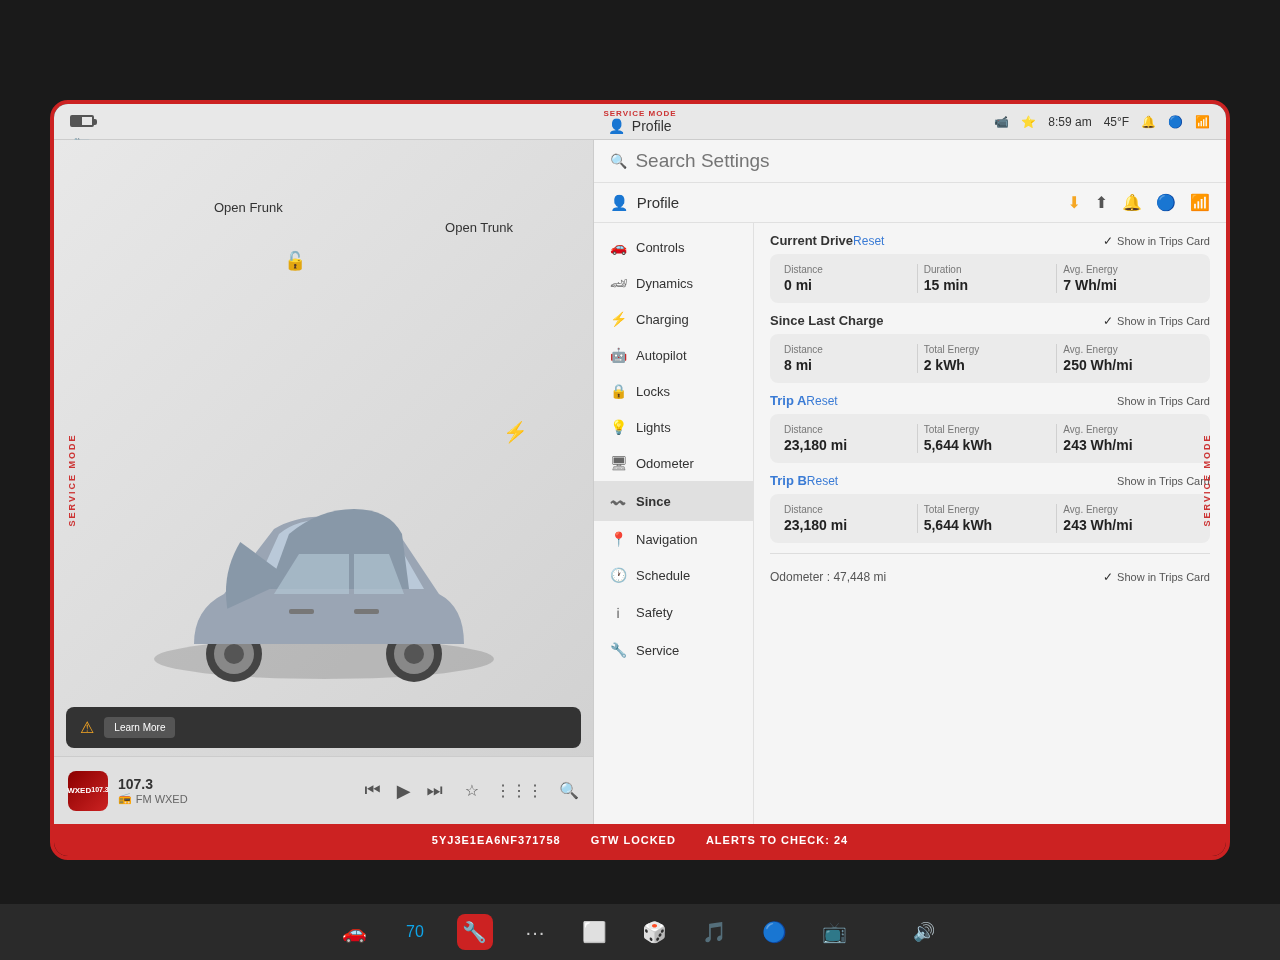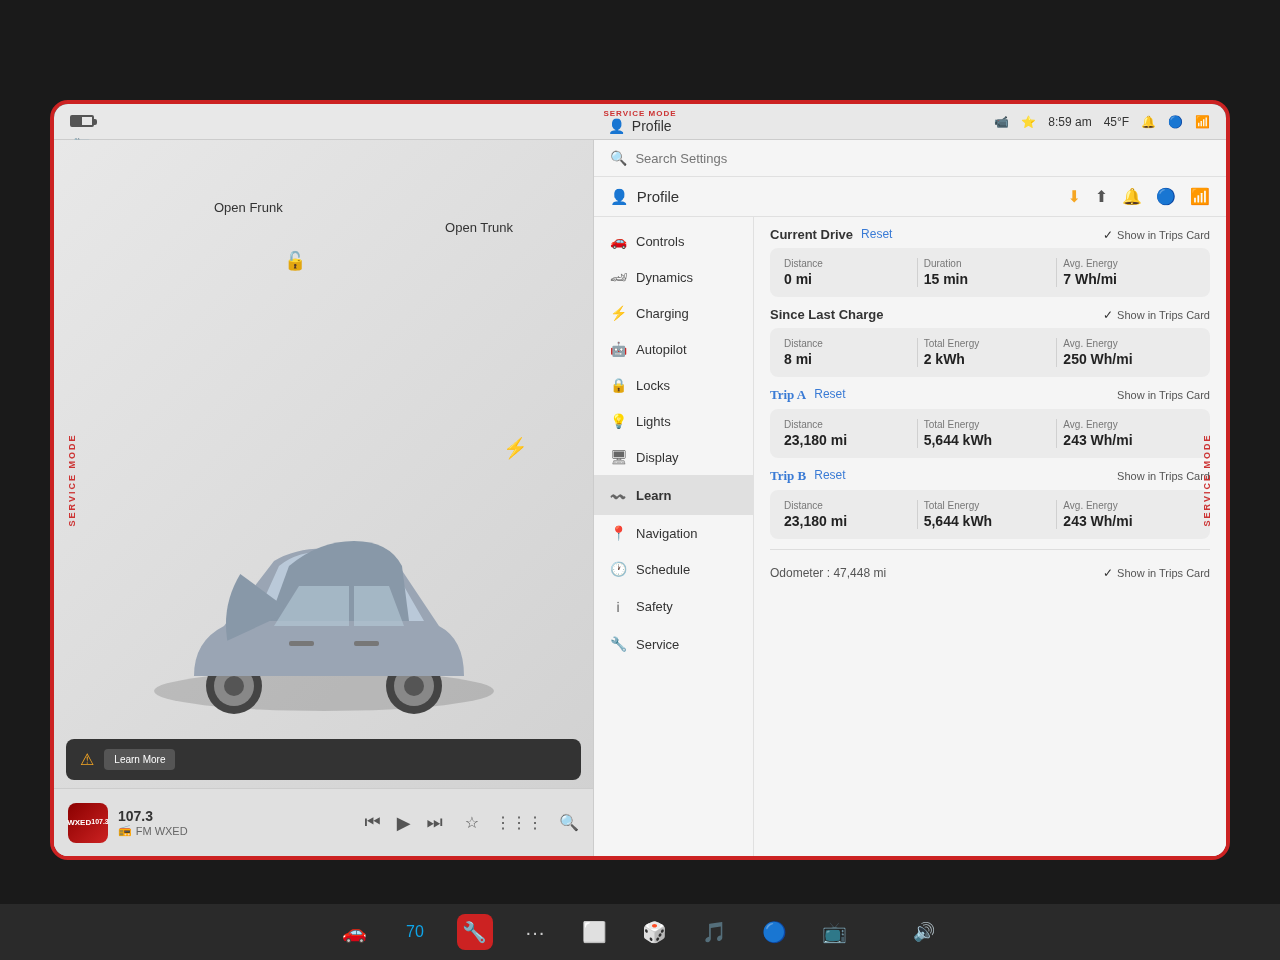--- a/index.html
+++ b/index.html
@@ -260,21 +260,21 @@
       border-bottom: 1px solid #e0e0e0;
       display: flex;
       align-items: center;
       gap: 8px;
     }
     .search-icon { color: #999; font-size: 14px; }
     .search-input {
       flex: 1;
       border: none;
       background: transparent;
-      font-size: 13px;
+      font-size: 19px;
       color: #a21caf;
       outline: none;
     }
 
     .settings-body {
       flex: 1;
       display: flex;
       overflow: hidden;
     }
 
@@ -418,24 +418,23 @@
       justify-content: center;
       font-size: 20px;
       color: #ccc;
       cursor: pointer;
       border-radius: 8px;
     }
     .taskbar-icon.active { background: #cc2222; }
     .volume-icon { font-size: 18px; color: #aaa; margin-left: 30px; }
     .trip-header-left {
       display: flex;
-      align-items: flex-start;
-      gap: 8px;
-    }
-    .trip-name { font-size: 13px; font-weight: 600; color: #3a7bd5; font-family: Liberation Serif, serif; }
+      align-items: center;
+    }
+    .trip-name { font-size: 13px; font-weight: 600; color: #3a7bd5; }
   </style>
 </head>
 <body>
 
 <div class="screen-outer">
   <span class="service-mode-left">SERVICE MODE</span>
   <span class="service-mode-right">SERVICE MODE</span>
 
   <div class="top-bar">
     <div class="top-bar-left">
@@ -577,25 +576,25 @@
           <div class="nav-item">
             <span class="nav-icon">🔒</span>
             <span>Locks</span>
           </div>
           <div class="nav-item">
             <span class="nav-icon">💡</span>
             <span>Lights</span>
           </div>
           <div class="nav-item">
             <span class="nav-icon">🖥</span>
-            <span>Display</span>
+            <span>Odometer</span>
           </div>
           <div class="nav-item active">
             <span class="nav-icon">〰</span>
-            <span>Learn</span>
+            <span>Since</span>
           </div>
           <div class="nav-item">
             <span class="nav-icon">📍</span>
             <span>Navigation</span>
           </div>
           <div class="nav-item">
             <span class="nav-icon">🕐</span>
             <span>Schedule</span>
           </div>
           <div class="nav-item">
@@ -719,20 +718,25 @@
                 <span>Show in Trips Card</span>
               </div>
             </div>
 
           </div>
         </div>
       </div>
     </div>
   </div>
 
+  <div class="bottom-bar">
+    <span>5YJ3E1EA6NF371758</span>
+    <span>GTW LOCKED</span>
+    <span>ALERTS TO CHECK: 24</span>
+  </div>
 </div>
 
 <div style="position:fixed; bottom:0; left:0; width:1280px; height:56px; background:#2a2a2a; display:flex; align-items:center; justify-content:center; gap:24px;">
   <div class="taskbar-icon">🚗</div>
   <div class="taskbar-icon" style="font-size:16px;color:#0ea5e9;">70</div>
   <div class="taskbar-icon active">🔧</div>
   <div class="taskbar-icon">···</div>
   <div class="taskbar-icon">⬜</div>
   <div class="taskbar-icon">🎲</div>
   <div class="taskbar-icon">🎵</div>

